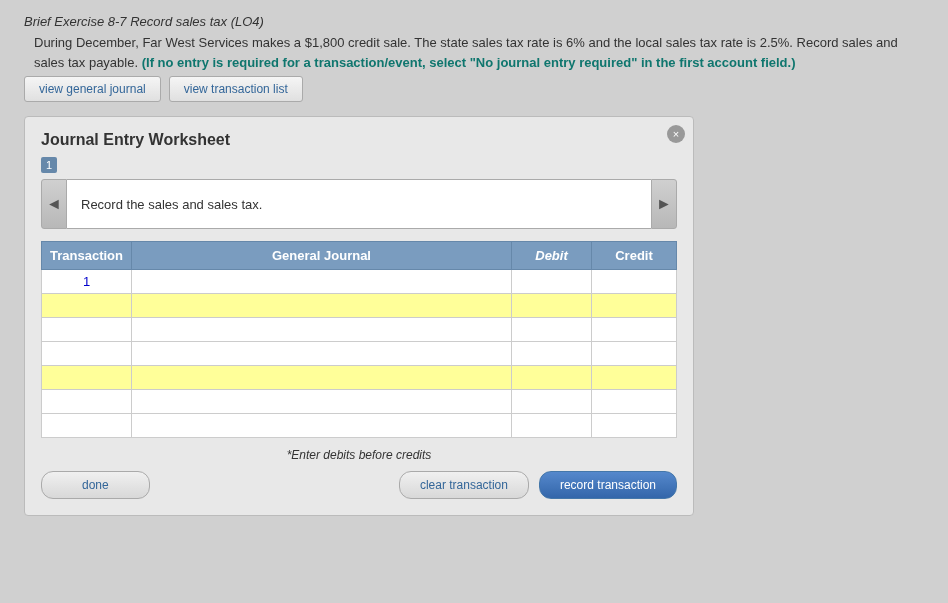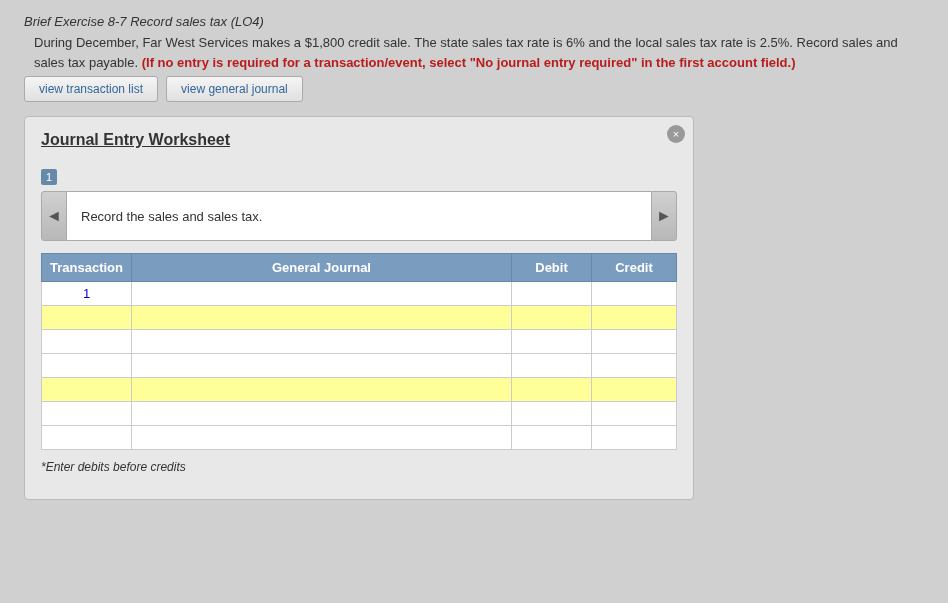--- a/index.html
+++ b/index.html
@@ -24,21 +24,21 @@
       margin-bottom: 4px;
       padding-left: 4px;
     }
     .intro-text {
       font-size: 13px;
       color: #333;
       line-height: 1.5;
       padding-left: 14px;
     }
     .intro-text .red-bold {
-      color: #b91c1c;
+      color: #0f766e;
       font-weight: bold;
     }
     .top-buttons {
       display: flex;
       gap: 8px;
       margin-bottom: 14px;
       padding-left: 4px;
     }
     .top-btn {
       padding: 5px 14px;
@@ -71,22 +71,21 @@
       display: flex;
       align-items: center;
       justify-content: center;
       cursor: pointer;
       border: none;
     }
     .worksheet-title {
       font-size: 16px;
       font-weight: bold;
       color: #333;
-      margin-bottom: 20px;
-      text-decoration: underline;
+      margin-bottom: 8px;
     }
     .step-badge {
       display: inline-block;
       background: #6688aa;
       color: white;
       font-size: 11px;
       width: 16px;
       height: 16px;
       text-align: center;
       line-height: 16px;
@@ -148,20 +147,21 @@
     }
     .journal-table thead th:first-child {
       width: 90px;
     }
     .journal-table thead th:nth-child(2) {
       width: auto;
       text-align: center;
     }
     .journal-table thead th:nth-child(3) {
       width: 80px;
+      font-style: italic;
     }
     .journal-table thead th:nth-child(4) {
       width: 85px;
     }
     .journal-table tbody tr {
       background: white;
     }
     .journal-table tbody tr.highlighted {
       background: #ffff99;
     }
@@ -183,21 +183,21 @@
       border: none;
       outline: none;
       background: transparent;
       padding: 2px 6px;
       font-size: 12px;
     }
     .journal-table tbody tr.highlighted td input {
       background: transparent;
     }
     .enter-debits-text {
-      text-align: left;
+      text-align: center;
       font-size: 12px;
       color: #333;
       margin-bottom: 9px;
       font-style: italic;
     }
     .bottom-buttons {
       display: flex;
       justify-content: space-between;
       align-items: center;
     }
@@ -240,22 +240,22 @@
 
   <div class="intro-section">
     <div class="intro-title">Brief Exercise 8-7 Record sales tax (LO4)</div>
     <div class="intro-text">
       <span>During December, Far West Services makes a $1,800 credit sale. The state sales tax rate is 6% and the local sales tax rate is 2.5%. Record sales and sales tax payable.</span>
       <span class="red-bold">(If no entry is required for a transaction/event, select "No journal entry required" in the first account field.)</span>
     </div>
   </div>
 
   <div class="top-buttons">
+    <button class="top-btn">view general journal</button>
     <button class="top-btn">view transaction list</button>
-    <button class="top-btn">view general journal</button>
   </div>
 
   <div class="worksheet-panel">
     <button class="close-btn">×</button>
 
     <div class="worksheet-title">Journal Entry Worksheet</div>
 
     <div class="step-badge">1</div>
 
     <div class="nav-container">
@@ -316,15 +316,22 @@
             <td class="transaction-num"></td>
             <td><input type="text" style=""></td>
             <td><input type="text" style=""></td>
             <td><input type="text" style=""></td>
           </tr>
         </tbody>
     </table>
 
     <div class="enter-debits-text">*Enter debits before credits</div>
 
+    <div class="bottom-buttons">
+      <button class="done-btn">done</button>
+      <div class="right-btns">
+        <button class="clear-btn">clear transaction</button>
+        <button class="record-btn">record transaction</button>
+      </div>
+    </div>
   </div>
 
 </div>
 
 </body></html>

